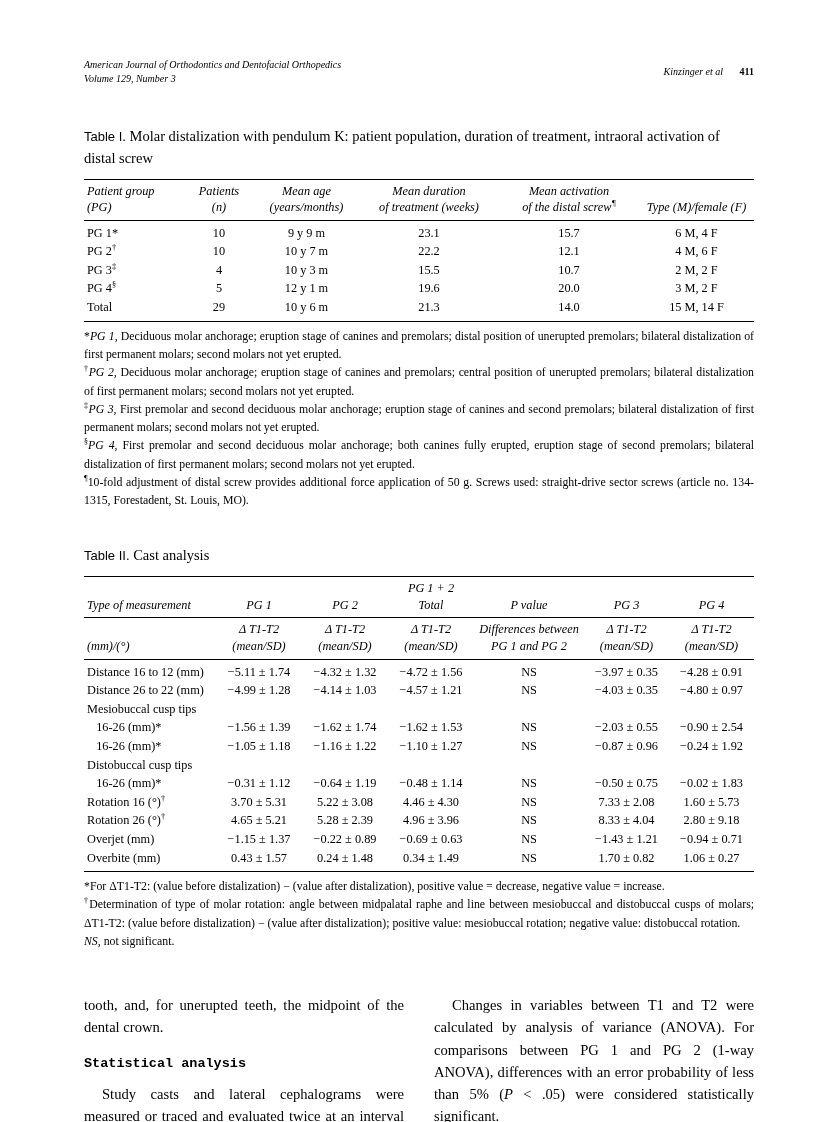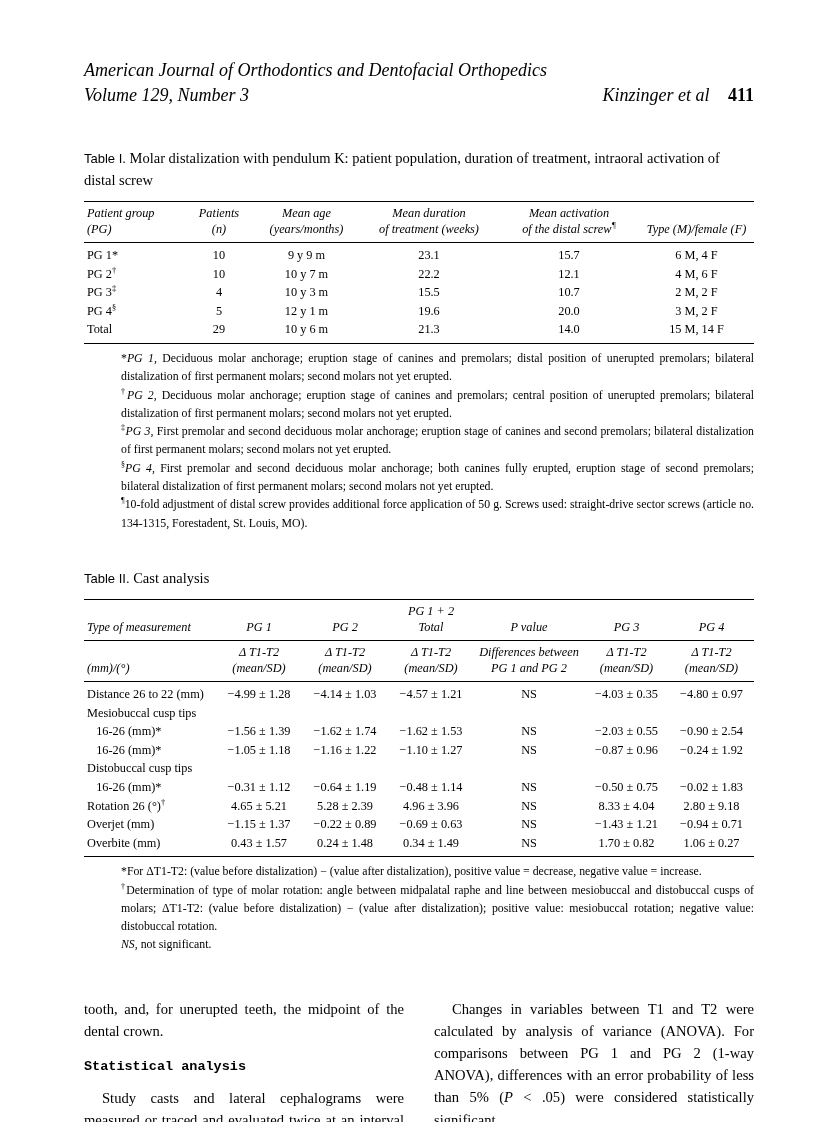--- a/index.html
+++ b/index.html
@@ -3,42 +3,42 @@
 <meta charset="utf-8">
 <title>AJO-DO page 411</title>
 <style>
   html,body { margin:0; padding:0; background:#e8e8e8; }
   .page {
     width:838px; height:1122px; margin:0 auto; background:#ffffff; color:#000;
     font-family:"Liberation Serif", serif; box-sizing:border-box;
     padding:58px 84px 0 84px; overflow:hidden; position:relative;
   }
   
-  .running-head { display:flex; justify-content:space-between; align-items:flex-end;
-    font-style:italic; font-size:18px; line-height:1.4; }
+  .running-head { display:flex; justify-content:space-between; align-items:center;
+    font-style:italic; font-size:10px; line-height:1.4; }
   .rh-right { white-space:nowrap;font-family:Liberation Serif, serif; }
   .rh-page { font-style:normal; font-weight:bold; margin-left:14px; }
 
   
   .table-caption { margin:0; font-size:14.5px; line-height:1.5; }
   .tcap-label { font-family:"Liberation Sans", sans-serif; font-weight:normal; font-size:13px; }
 
   
   table.data { border-collapse:collapse; width:100%; font-size:12.3px; line-height:1.35;
     border-top:1.4px solid #000; border-bottom:1.4px solid #000; margin-top:9px; }
   table.data thead tr { border-bottom:1px solid #000; }
   table.data th { font-style:italic; font-weight:normal; vertical-align:bottom; padding:3px 3px 4px 3px; }
   table.data td { padding:1px 3px; vertical-align:top; }
   .left { text-align:left; } .ctr { text-align:center; }
   table.data tbody tr:first-child td { padding-top:4px; }
   table.data tbody tr:last-child td { padding-bottom:5px; }
   sup { font-size:0.68em; line-height:0; }
 
   
-  .footnotes { margin-top:5px;margin-left:37px; }
+  .footnotes { margin-top:5px; }
   .fn { margin:0; font-size:11.8px; line-height:1.55; text-align:justify; }
 
   .tbl-section { margin-top:36px; }
   .tbl-section.first { margin-top:40px; }
 
   
   .body-cols { display:flex; gap:30px; margin-top:44px; }
   .col { width:320px; font-size:14.6px; line-height:1.52; text-align:justify; }
   .para { margin:0; }
   .para.ind { text-indent:18px; }
@@ -167,20 +167,29 @@
             <th class="ctr">Δ T1-T2<br>(mean/SD)</th>
             <th class="ctr">Δ T1-T2<br>(mean/SD)</th>
             <th class="ctr">Δ T1-T2<br>(mean/SD)</th>
             <th class="ctr">Differences between<br>PG 1 and PG 2</th>
             <th class="ctr">Δ T1-T2<br>(mean/SD)</th>
             <th class="ctr">Δ T1-T2<br>(mean/SD)</th>
           </tr>
         </thead>
       <tbody>
           <tr>
+            <td class="left">Distance 16 to 12 (mm)</td>
+            <td class="ctr">−5.11 ± 1.74</td>
+            <td class="ctr">−4.32 ± 1.32</td>
+            <td class="ctr">−4.72 ± 1.56</td>
+            <td class="ctr">NS</td>
+            <td class="ctr">−3.97 ± 0.35</td>
+            <td class="ctr">−4.28 ± 0.91</td>
+          </tr>
+          <tr>
             <td class="left">Distance 26 to 22 (mm)</td>
             <td class="ctr">−4.99 ± 1.28</td>
             <td class="ctr">−4.14 ± 1.03</td>
             <td class="ctr">−4.57 ± 1.21</td>
             <td class="ctr">NS</td>
             <td class="ctr">−4.03 ± 0.35</td>
             <td class="ctr">−4.80 ± 0.97</td>
           </tr>
           <tr>
             <td class="left">Mesiobuccal cusp tips</td>
@@ -219,20 +228,29 @@
             <td class="ctr"></td>
           </tr>
           <tr>
             <td class="left">&nbsp;&nbsp;&nbsp;16-26 (mm)*</td>
             <td class="ctr">−0.31 ± 1.12</td>
             <td class="ctr">−0.64 ± 1.19</td>
             <td class="ctr">−0.48 ± 1.14</td>
             <td class="ctr">NS</td>
             <td class="ctr">−0.50 ± 0.75</td>
             <td class="ctr">−0.02 ± 1.83</td>
+          </tr>
+          <tr>
+            <td class="left">Rotation 16 (°)<sup>†</sup></td>
+            <td class="ctr">3.70 ± 5.31</td>
+            <td class="ctr">5.22 ± 3.08</td>
+            <td class="ctr">4.46 ± 4.30</td>
+            <td class="ctr">NS</td>
+            <td class="ctr">7.33 ± 2.08</td>
+            <td class="ctr">1.60 ± 5.73</td>
           </tr>
           <tr>
             <td class="left">Rotation 26 (°)<sup>†</sup></td>
             <td class="ctr">4.65 ± 5.21</td>
             <td class="ctr">5.28 ± 2.39</td>
             <td class="ctr">4.96 ± 3.96</td>
             <td class="ctr">NS</td>
             <td class="ctr">8.33 ± 4.04</td>
             <td class="ctr">2.80 ± 9.18</td>
           </tr>

